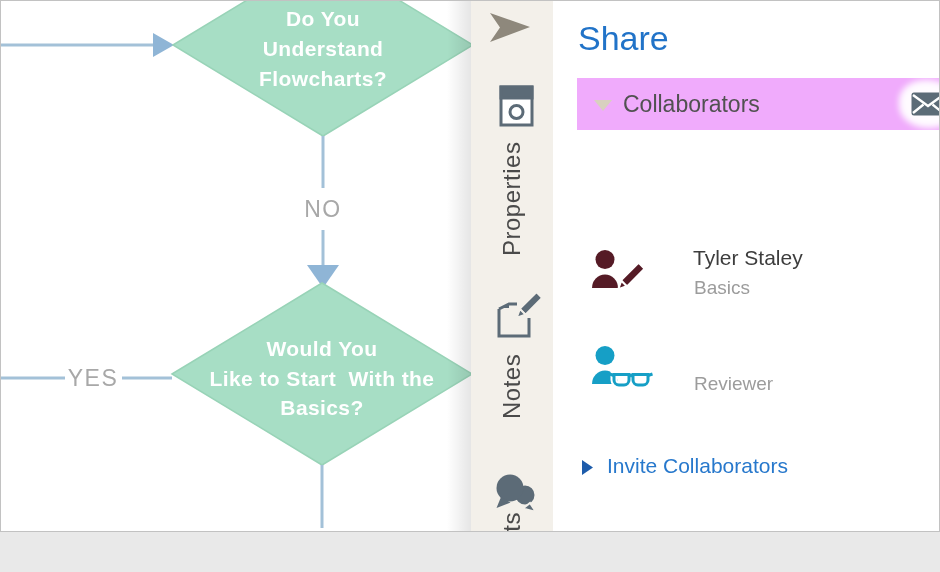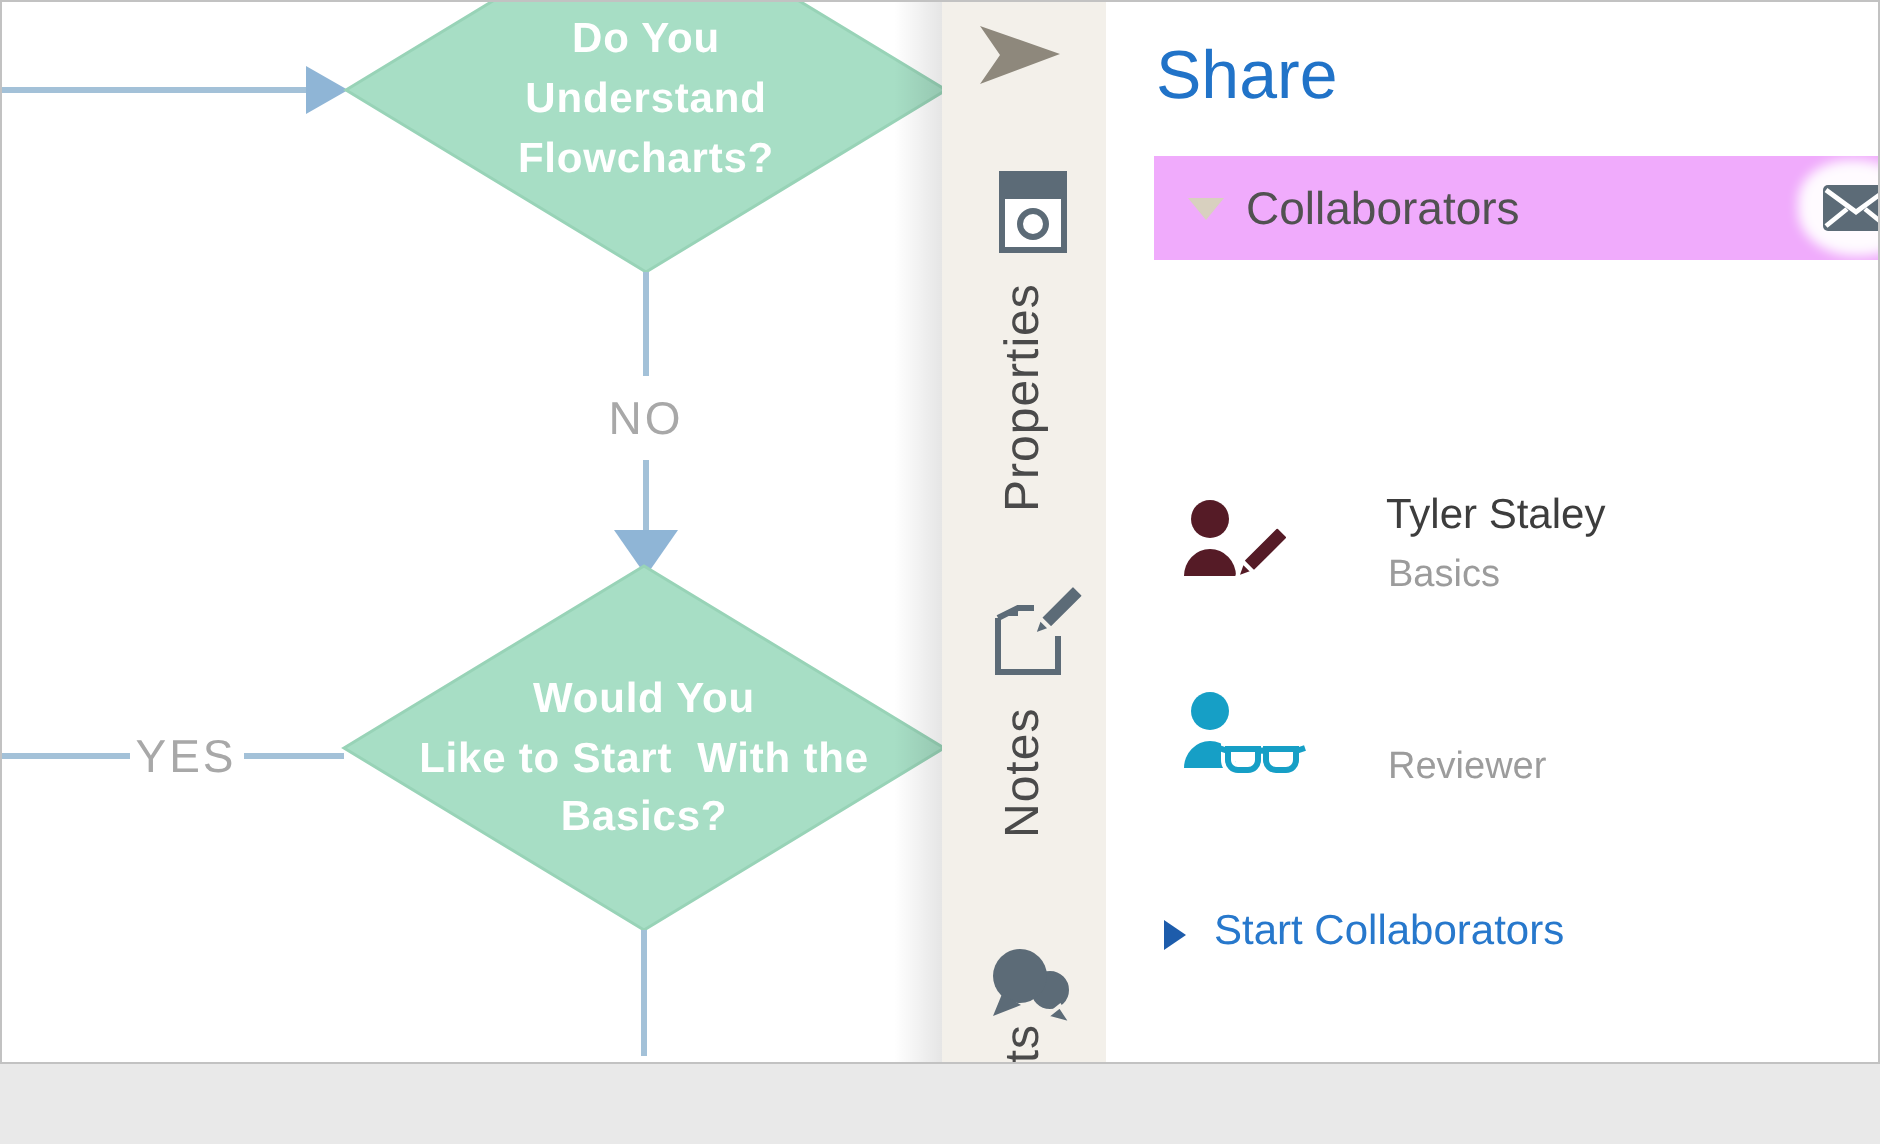--- a/index.html
+++ b/index.html
@@ -193,21 +193,21 @@
       </svg>
       <span class="collab-role">Reviewer</span>
     </div>
 
     <div class="invite">
       <span class="inv-tri">
         <svg width="13" height="17" viewBox="0 0 13 17">
             <polygon points="1,1 12,8.5 1,16" fill="#1d5cab"></polygon>
           </svg>
       </span>
-      <span class="inv-label">Start Collaborators</span>
+      <span class="inv-label">Invite Collaborators</span>
     </div>
 
     <div class="section-header team-header">
       <span class="hdr-label" style="top:11px;">Team Sharing</span>
     </div>
 
     <div class="scroll-divider"></div>
   </div>
 
 </div>

